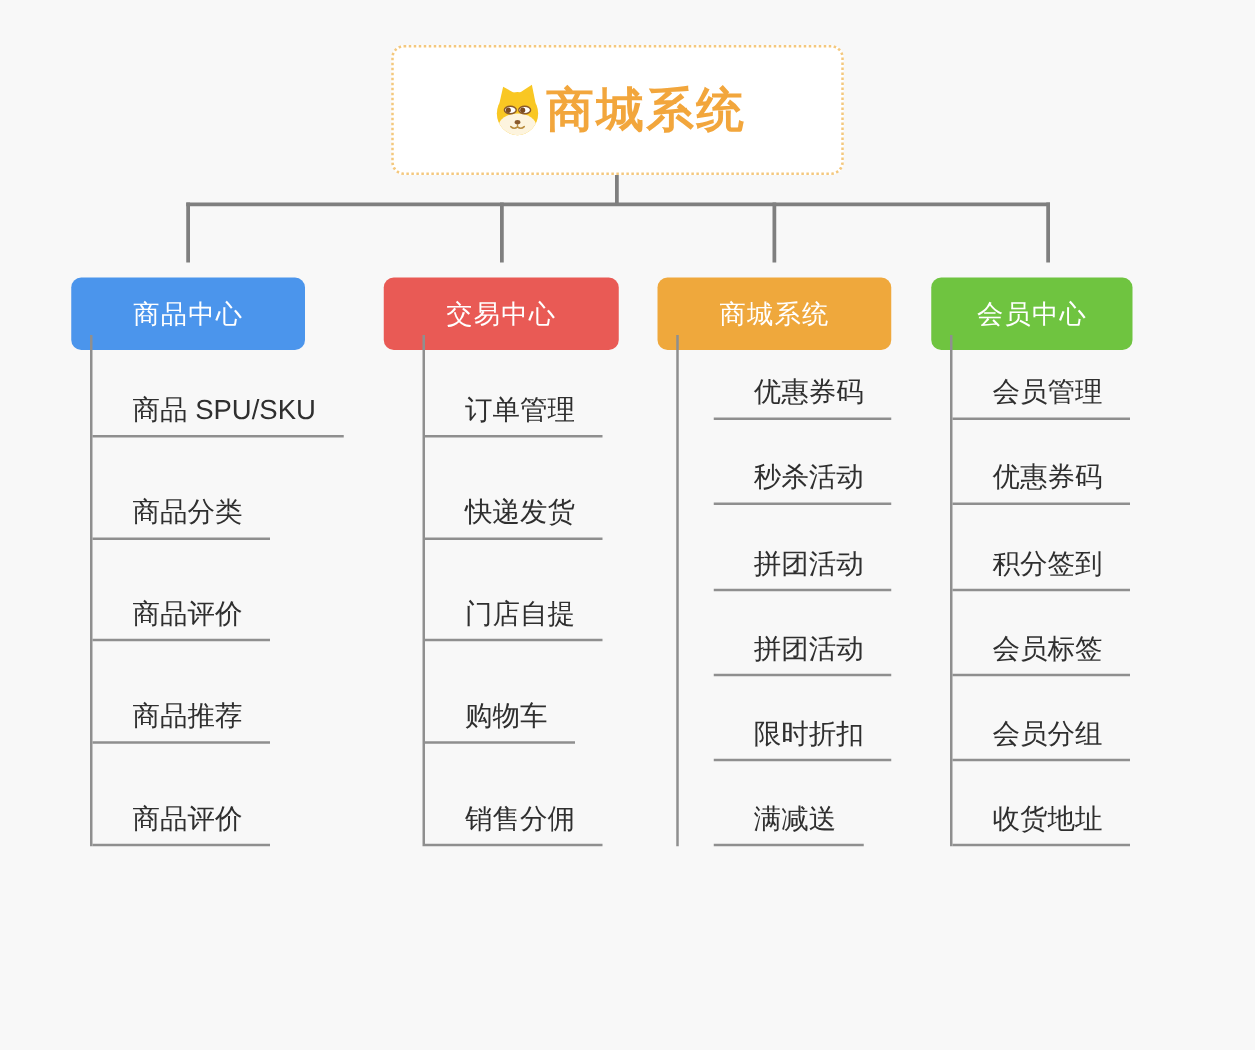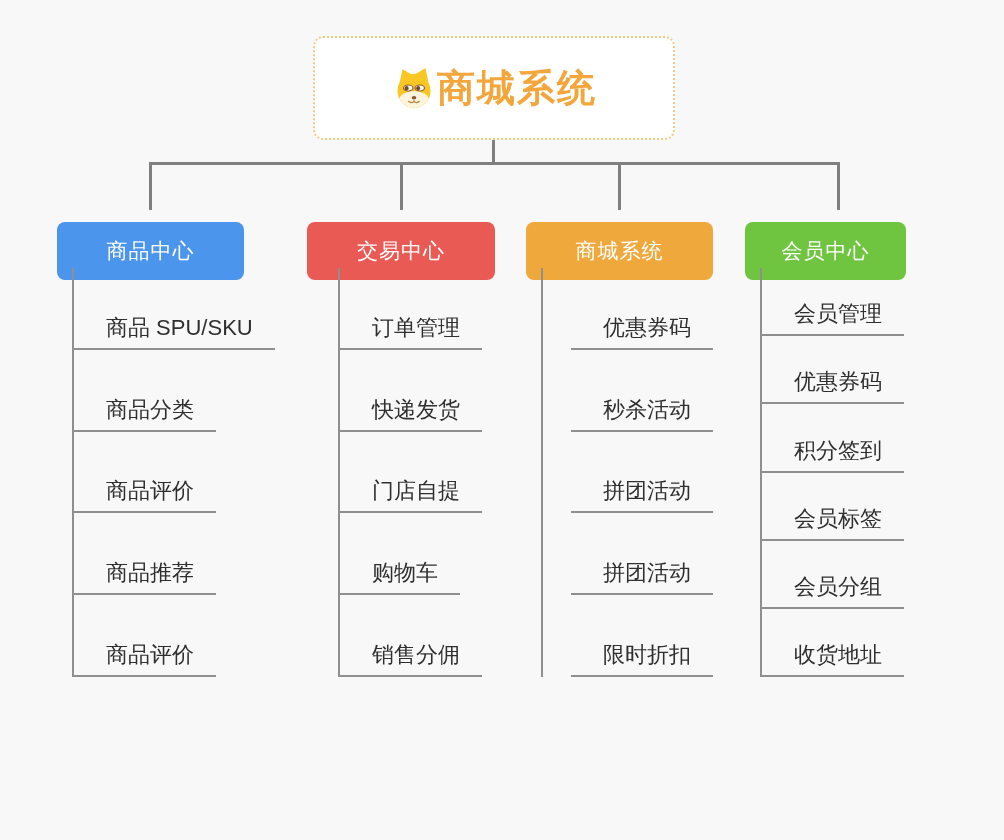--- a/index.html
+++ b/index.html
@@ -181,20 +181,23 @@
       </div>
     <div class="row">
         <span class="leaf">拼团活动</span>
       </div>
     <div class="row">
         <span class="leaf">拼团活动</span>
       </div>
     <div class="row">
         <span class="leaf">限时折扣</span>
       </div>
+    <div class="row">
+        <span class="leaf">满减送</span>
+      </div>
   </div>
 
   <div class="col col-4">
     <div class="row">
         <span class="leaf">会员管理</span>
       </div>
     <div class="row">
         <span class="leaf">优惠券码</span>
       </div>
     <div class="row">

